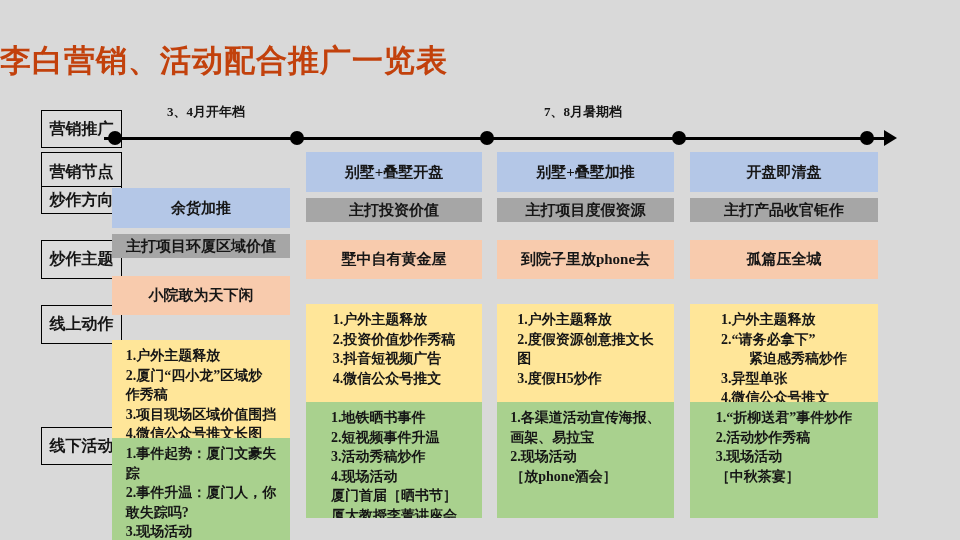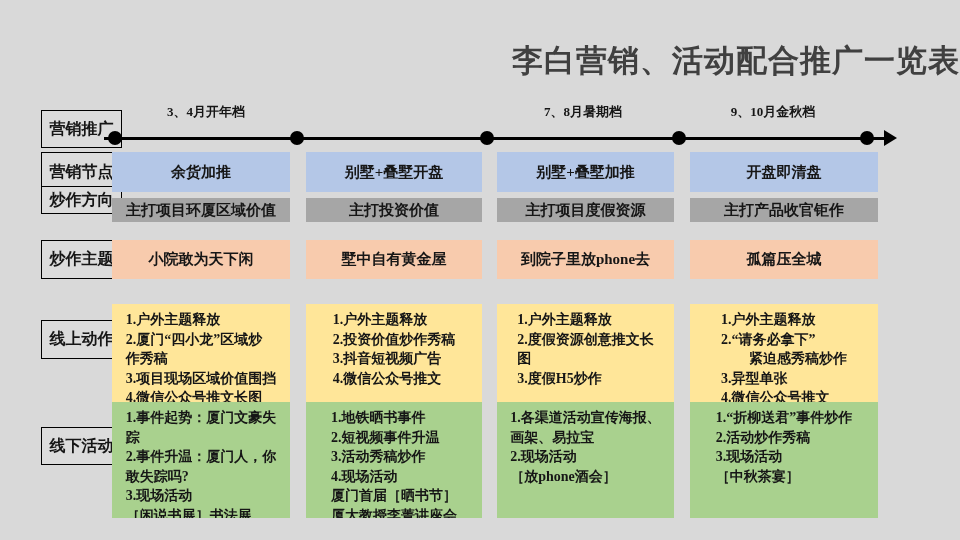--- a/index.html
+++ b/index.html
@@ -3,23 +3,23 @@
 <meta charset="utf-8">
 <style>
   html,body { margin:0; padding:0; }
   .stage {
     position:relative; width:960px; height:540px; overflow:hidden;
     background:var(--background,#d9d9d9);
     font-family:"Liberation Serif","DejaVu Serif",serif;
     color:#161616;
   }
   .title {
-    position:absolute; left:0; right:0; top:40px; text-align:right;
+    position:absolute; left:0; right:0; top:40px; text-align:left;
     font-family:"Liberation Sans","DejaVu Sans",sans-serif;
-    font-size:31px; font-weight:bold; color:#404040; letter-spacing:1px;
+    font-size:31px; font-weight:bold; color:#c2410c; letter-spacing:1px;
   }
   
   .lbl {
     position:absolute; left:23px; width:81px; box-sizing:border-box;
     border:1.5px solid #000; background:#dcdcdc;
     display:flex; align-items:center; justify-content:center;
     font-size:16px; font-weight:bold; white-space:nowrap;margin-left:18px;
   }
   
   .tl-line { position:absolute; top:137px; left:104px; width:780px; height:3px; background:#000; }
@@ -37,50 +37,49 @@
   .cell.center { display:flex; align-items:center; justify-content:center; font-size:15px; white-space:nowrap; }
   .cell.list { display:flex; justify-content:center; padding:6px 4px 0 4px; font-size:14px; line-height:19.5px; overflow:hidden; }
   .cell.list > span { white-space:pre-line; text-align:left; }
   
   .r-node    { top:152px; height:40px;  background:var(--node_row,#b4c7e7); }
   .r-dir     { top:198px; height:24px;  background:var(--direction_row,#a6a6a6); }
   .r-theme   { top:240px; height:39px;  background:var(--theme_row,#f8cbad); }
   .r-online  { top:304px; height:105px; background:var(--online_row,#ffe699); }
   .r-offline { top:402px; height:116px; background:var(--offline_row,#a9d18e); }
   
-  .c0 { left:112px; width:178px; }
+  .c0 { left:112px; width:178px;margin-top:36px; }
   .c1 { left:306px; width:176px; }
   .c2 { left:497px; width:177px; }
   .c3 { left:690px; width:188px; }
 </style>
 </head>
 <body>
 
 <div class="stage">
 
   <div class="title">李白营销、活动配合推广一览表</div>
 
   <div class="lbl" style="top:110px;height:38px">营销推广</div>
   <div class="lbl" style="top:152px;height:40px">营销节点</div>
   <div class="lbl" style="top:186px;height:28px">炒作方向</div>
   <div class="lbl" style="top:240px;height:39px">炒作主题</div>
-  <div class="lbl" style="top:320px;height:39px">线上动作</div>
+  <div class="lbl" style="top:305px;height:39px">线上动作</div>
   <div class="lbl" style="top:427px;height:38px">线下活动</div>
 
   <div class="tl-line"></div>
   <span class="tl-dot" style="left:115px"></span>
   <span class="tl-dot" style="left:297px"></span>
   <span class="tl-dot" style="left:487px"></span>
   <span class="tl-dot" style="left:679px"></span>
   <span class="tl-dot" style="left:867px"></span>
   <div class="tl-arrow"></div>
 
   <div class="period" style="left:206px">3、4月开年档</div>
   <div class="period" style="left:583px">7、8月暑期档</div>
-  <div class="period" style="left:773px">9、10月金秋档</div>
 
   <div class="cell center r-node c0">余货加推</div>
   <div class="cell center r-node c1">别墅+叠墅开盘</div>
   <div class="cell center r-node c2">别墅+叠墅加推</div>
   <div class="cell center r-node c3">开盘即清盘</div>
 
   <div class="cell center r-dir c0">主打项目环厦区域价值</div>
   <div class="cell center r-dir c1">主打投资价值</div>
   <div class="cell center r-dir c2">主打项目度假资源</div>
   <div class="cell center r-dir c3">主打产品收官钜作</div>

